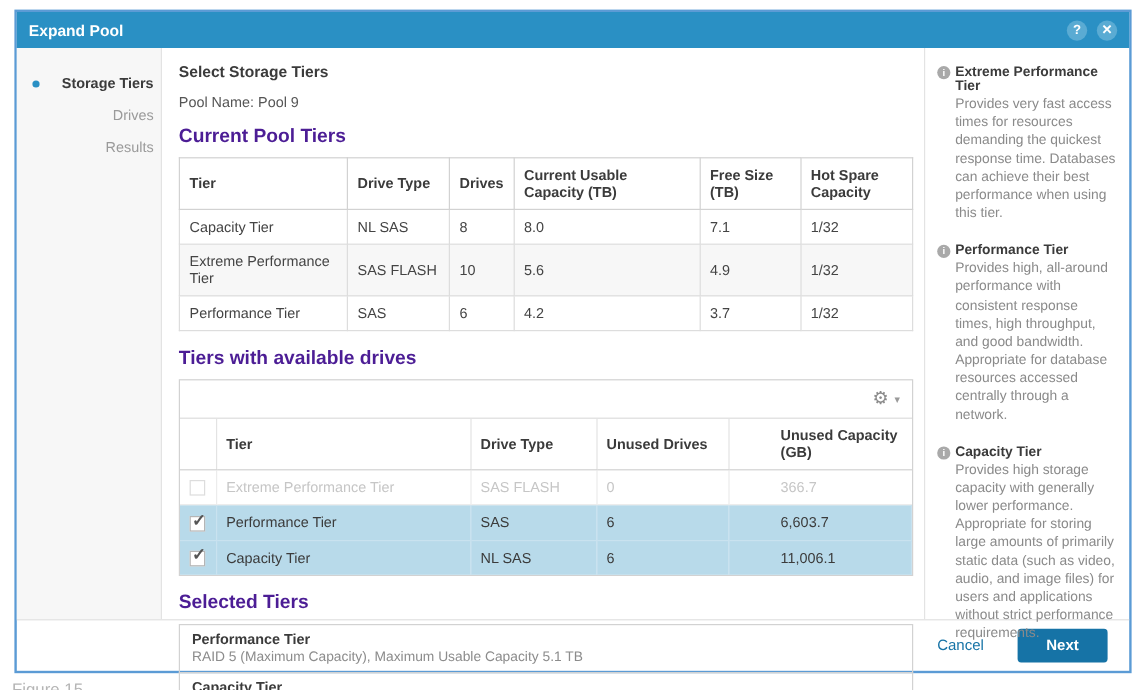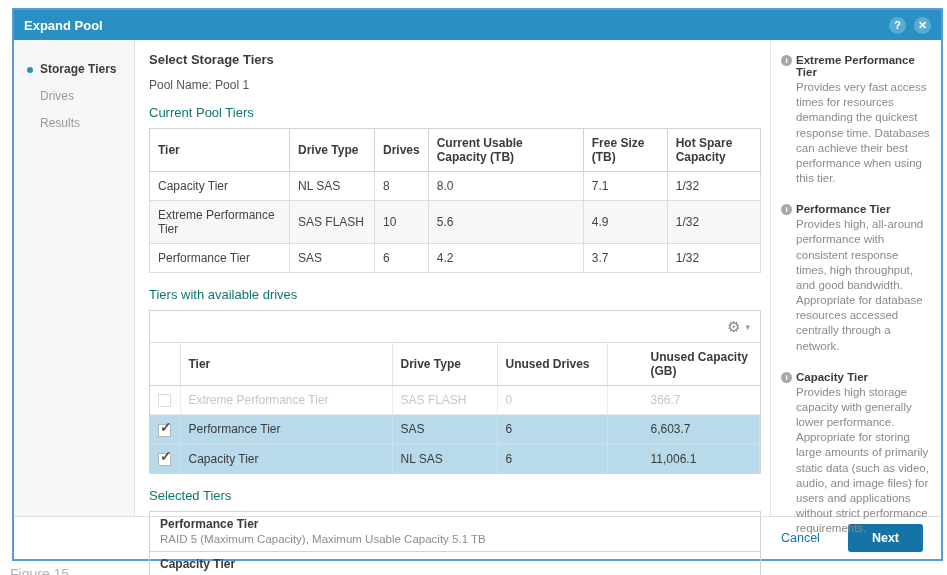--- a/index.html
+++ b/index.html
@@ -25,32 +25,32 @@
     color: #fff; font-size: 11px; line-height: 17px; text-align: center;
     font-weight: bold; cursor: pointer;
   }
 
   
   .content { flex: 1 1 auto; display: flex; min-height: 0; }
   .sidebar {
     flex: 0 0 121px; background: #f7f7f7; border-right: 1px solid #e3e3e3;
     padding-top: 16px;
   }
-  .step { position: relative; padding: 6px 6px 7px 26px; font-size: 12px; color: #9a9a9a; cursor: pointer; }
+  .step { position: relative; padding: 6px 6px 7px 26px; font-size: 12px; color: #9a9a9a; cursor: pointer; text-align: right; }
   .step .dot { display: none; }
   .step.active { color: #3b3b3b; font-weight: bold; }
   .step.active .dot {
     display: block; position: absolute; left: 13px; top: 11px;
     width: 6px; height: 6px; border-radius: 50%; background: var(--titlebar, #2a90c4);
   }
 
   .main { flex: 1 1 auto; padding: 12px 9px 0 14px; border-right: 1px solid #e3e3e3; }
   .main-heading { font-size: 13px; font-weight: bold; color: #3b3b3b; margin-bottom: 11px; }
   .pool-name { font-size: 12px; color: #555; margin-bottom: 13px; }
-  .section-label { font-size: 13px; font-weight: normal; color: #0f766e; margin: 0 0 8px; }
+  .section-label { font-size: 16px; font-weight: bold; color: #4c1d95; margin: 0 0 8px; }
   .section-label.spaced { margin-top: 14px; }
 
   
   table { border-collapse: collapse; width: 100%; font-size: 12px; color: #444; }
   .current-table th, .current-table td {
     border: 1px solid #ddd; padding: 7px 8px; text-align: left; font-weight: normal;
   }
   .current-table th { color: #3b3b3b; font-weight: bold; border-color: #d2d2d2; }
   .current-table tbody tr:nth-child(even) { background: #f7f7f7; }
   .num { text-align: right; }
@@ -149,21 +149,21 @@
           <span>Drives</span>
         </div>
         <div class="step">
           
           <span>Results</span>
         </div>
       </div>
 
       <div class="main">
         <div class="main-heading">Select Storage Tiers</div>
-        <div class="pool-name">Pool Name: Pool 1</div>
+        <div class="pool-name">Pool Name: Pool 9</div>
 
         <div class="section-label">Current Pool Tiers</div>
         <table class="current-table">
           <thead>
             <tr>
               <th class="col-tier">Tier</th>
               <th class="col-dt">Drive Type</th>
               <th class="col-dr">Drives</th>
               <th class="col-cuc num">Current Usable Capacity (TB)</th>
               <th class="col-fs num">Free Size (TB)</th>

